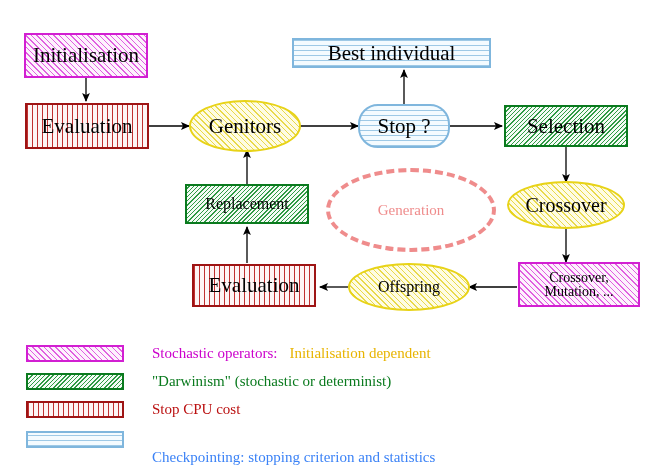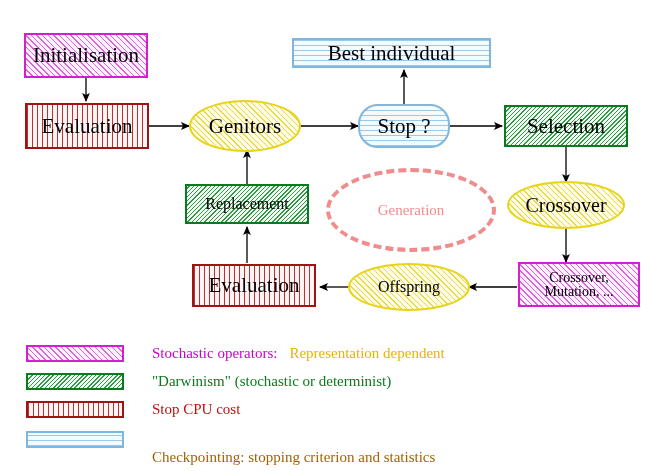--- a/index.html
+++ b/index.html
@@ -192,32 +192,32 @@
 
 <div class="node ellipse dashed-pink" style="left:326px; top:168px; width:170px; height:84px; font-size:15px; z-index:3;">
   <span class="node-label">Generation</span>
 </div>
 
 <div id="legend">
 
   <div class="legend-row" style="top:6px;">
     <span class="legend-swatch pat-magenta"></span>
     <span class="legend-text">
-      <span style="color:#cc00cc;">Stochastic operators:</span><span class="part2" style="color:#e8b400;">Representation dependent</span>
+      <span style="color:#cc00cc;">Stochastic operators:</span><span class="part2" style="color:#e8b400;">Initialisation dependent</span>
     </span>
   </div>
 
   <div class="legend-row" style="top:34px;">
     <span class="legend-swatch pat-green"></span>
     <span class="legend-text" style="color:#0a7a1e;">"Darwinism" (stochastic or determinist)</span>
   </div>
 
   <div class="legend-row" style="top:62px;">
     <span class="legend-swatch pat-red"></span>
     <span class="legend-text" style="color:#bb1111;">Stop CPU cost</span>
   </div>
 
   <div class="legend-row" style="top:92px;">
     <span class="legend-swatch pat-blue"></span>
-    <span class="legend-text" style="color:#a16207;margin-top:36px;">Checkpointing: stopping criterion and statistics</span>
+    <span class="legend-text" style="color:#3b82f6;margin-top:36px;">Checkpointing: stopping criterion and statistics</span>
   </div>
 
 </div>
 
 </body></html>

